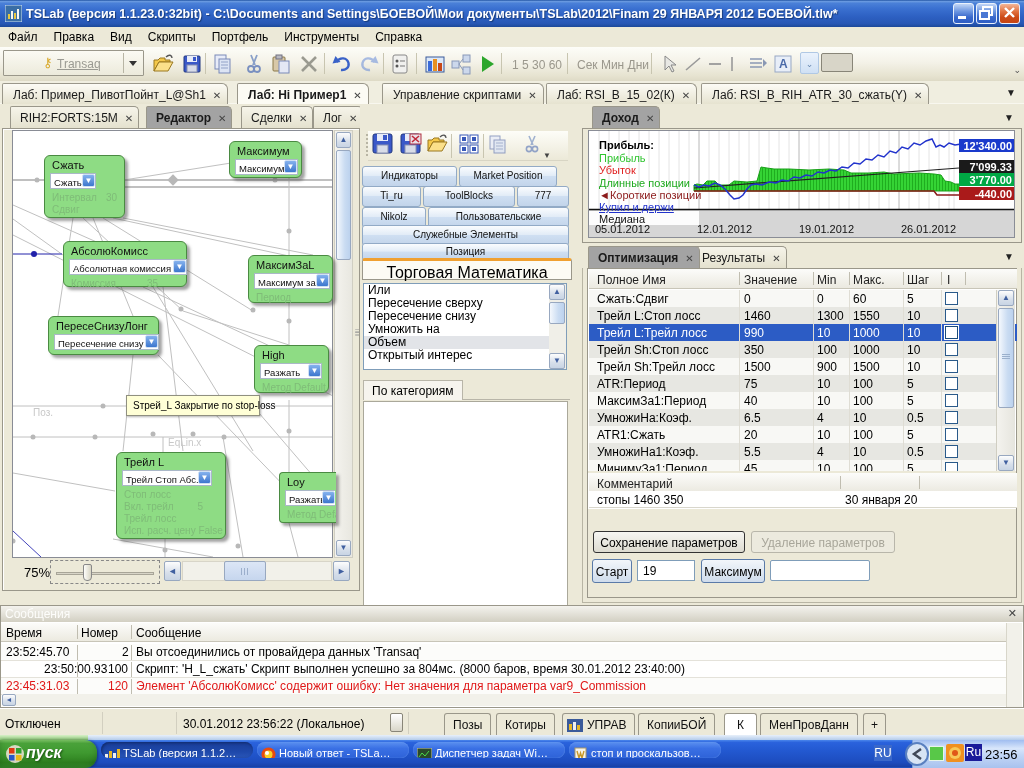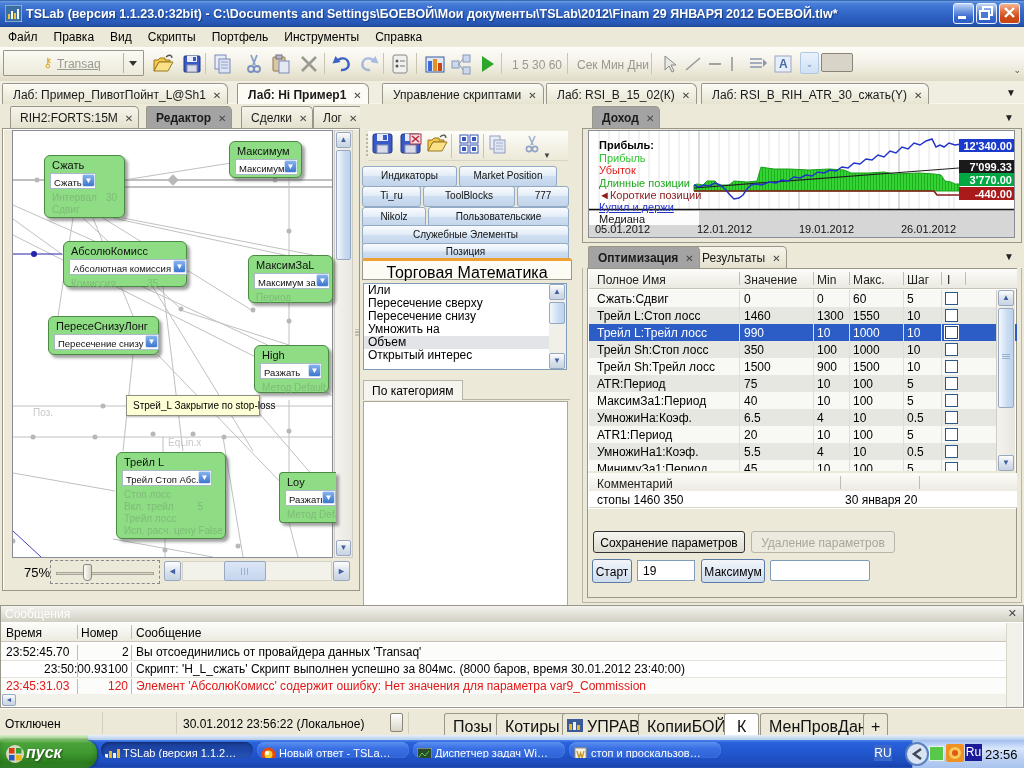--- a/index.html
+++ b/index.html
@@ -90,21 +90,21 @@
 .colsep { position:absolute; top:3px; width:1px; height:13px; background:#c0bdb0; }
 
 
 #messages { position:absolute; left:0; top:605px; width:1024px; height:103px; background:#fff; border:1px solid #9a978a; font-size:12px; }
 #msghdr { position:absolute; left:0; top:0; width:1022px; height:16px; background:linear-gradient(#f4f3ee,#d2cfc2); color:#fdfdfb; font-size:12px; padding:1px 0 0 4px; }
 .mrow { position:absolute; left:0; width:1005px; height:17px; white-space:nowrap; }
 .mrow span { position:absolute; top:1px; }
 
 
 #statusbar { position:absolute; left:0; top:708px; width:1024px; height:32px; background:#ece9d8; font-size:11px; border-top:1px solid #fff; }
-.stab { position:absolute; top:4px; height:22px; background:#ece9d8; border:1px solid #9a978a; border-bottom:none; border-radius:3px 3px 0 0; font-size:16px; color:#111; padding:4px 8px 0 8px; white-space:nowrap; }
+.stab { position:absolute; top:4px; height:22px; background:#ece9d8; border:1px solid #9a978a; border-bottom:none; border-radius:3px 3px 0 0; font-size:12px; color:#111; padding:4px 8px 0 8px; white-space:nowrap; }
 .stab.active { background:#fff; z-index:2; }
 
 
 #taskbar { position:absolute; left:0; top:740px; width:1024px; height:28px;
   background:linear-gradient(#4a86ec 0%,#2a62dc 9%,#2258d0 40%,#1d4cbe 80%,#1941a8 95%,#235ac8 100%); }
 #startbtn { position:absolute; left:0; top:0; width:97px; height:28px; border-radius:0 12px 12px 0;
   background:linear-gradient(#7cc465 0%,#4aa23a 12%,#3f9930 45%,#2f8220 80%,#3c9430 100%);
   color:#fff; font-weight:bold; font-style:italic; font-size:16px; box-shadow:inset 0 -3px 6px rgba(0,40,0,0.25), 1px 0 3px rgba(0,0,0,0.4); }
 #startbtn .stxt { position:absolute; left:26px; top:4px; text-shadow:1px 1px 2px #1a5010; }
 .task { position:absolute; top:2px; height:16px; border-radius:8px; color:#fff; font-size:11px; padding:5px 4px 0 22px; white-space:nowrap; overflow:hidden;
@@ -587,21 +587,21 @@
     </div>
   <div class="trow" style="top:140px;background:#e7e7e2;">
       <span class="c0">УмножиНа:Коэф.</span>
       <span class="c1">6.5</span>
       <span class="c2">4</span>
       <span class="c3">10</span>
       <span class="c4">0.5</span>
       <div class="cb"></div>
     </div>
   <div class="trow" style="top:157px;background:#f8f8f5;">
-      <span class="c0">ATR1:Период</span>
+      <span class="c0">ATR1:Сжать</span>
       <span class="c1">20</span>
       <span class="c2">10</span>
       <span class="c3">100</span>
       <span class="c4">5</span>
       <div class="cb"></div>
     </div>
   <div class="trow" style="top:174px;background:#e7e7e2;">
       <span class="c0">УмножиНа1:Коэф.</span>
       <span class="c1">5.5</span>
       <span class="c2">4</span>

